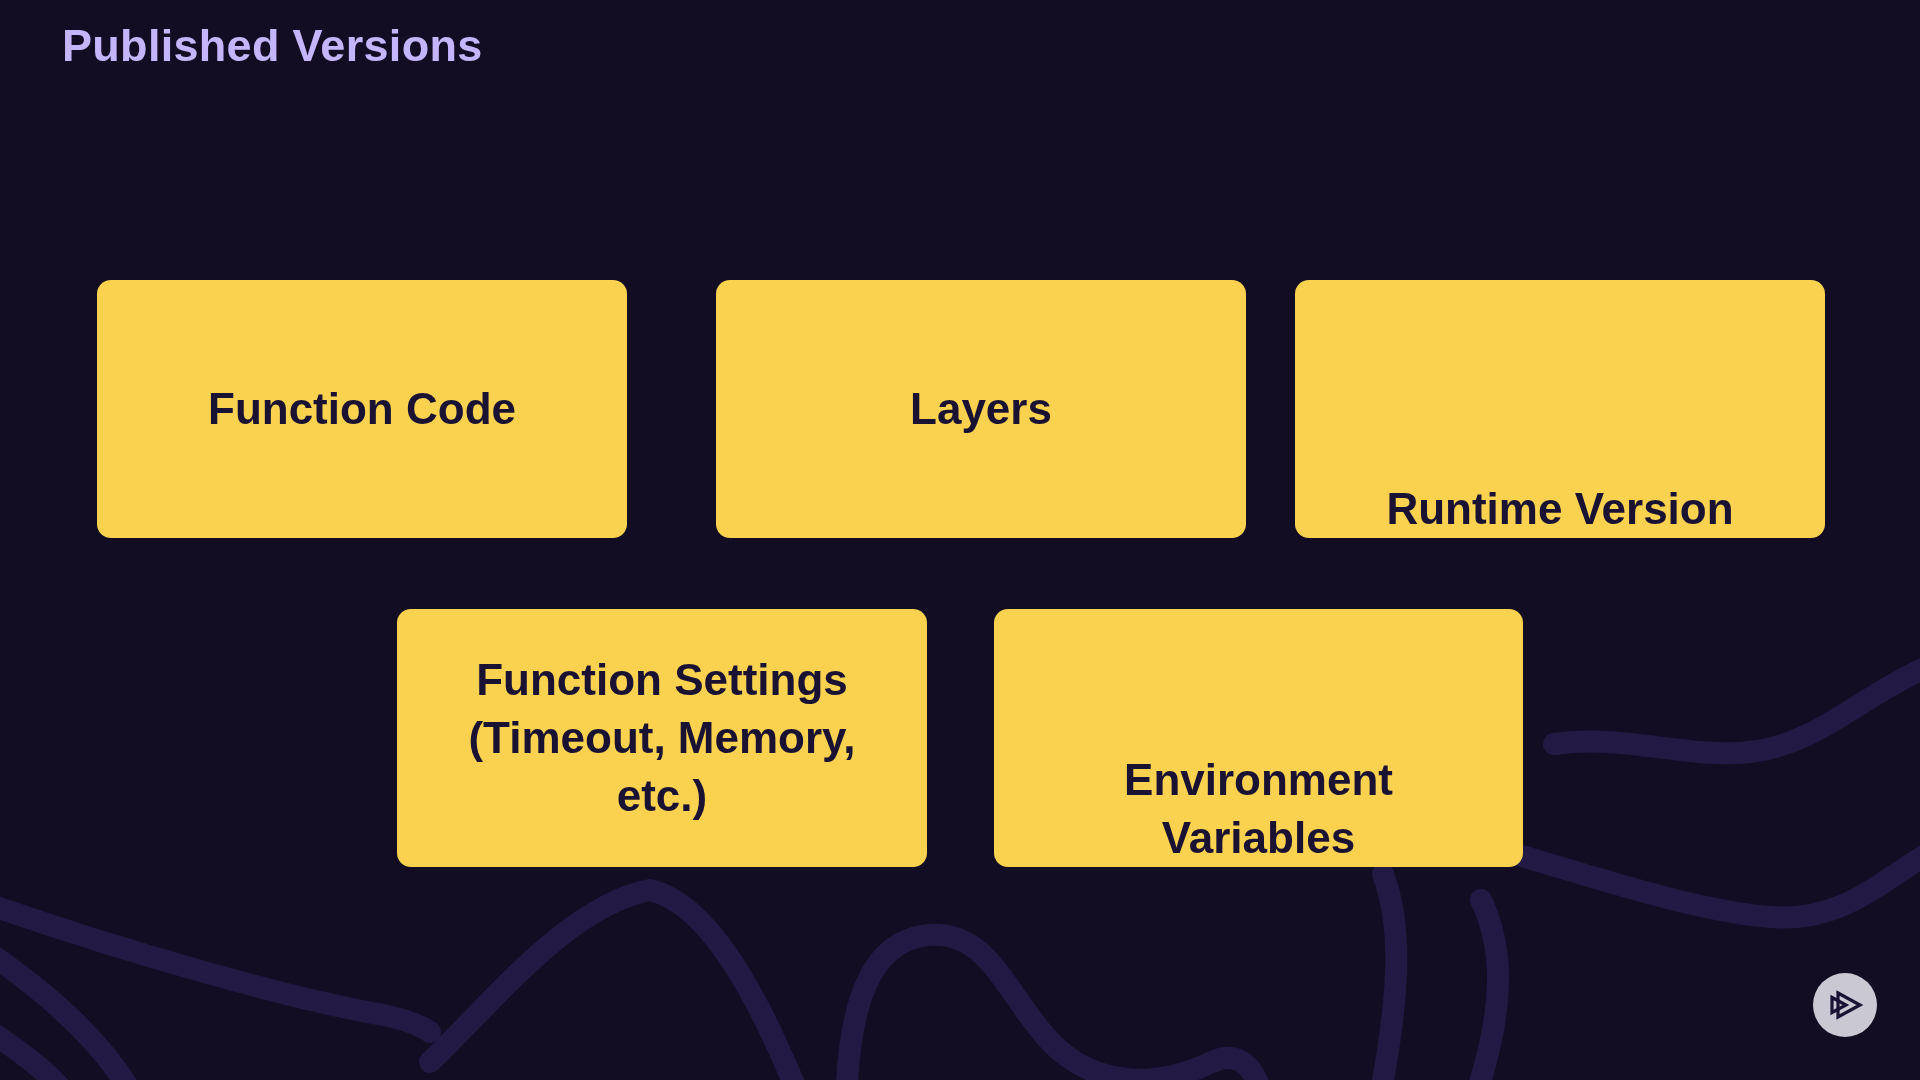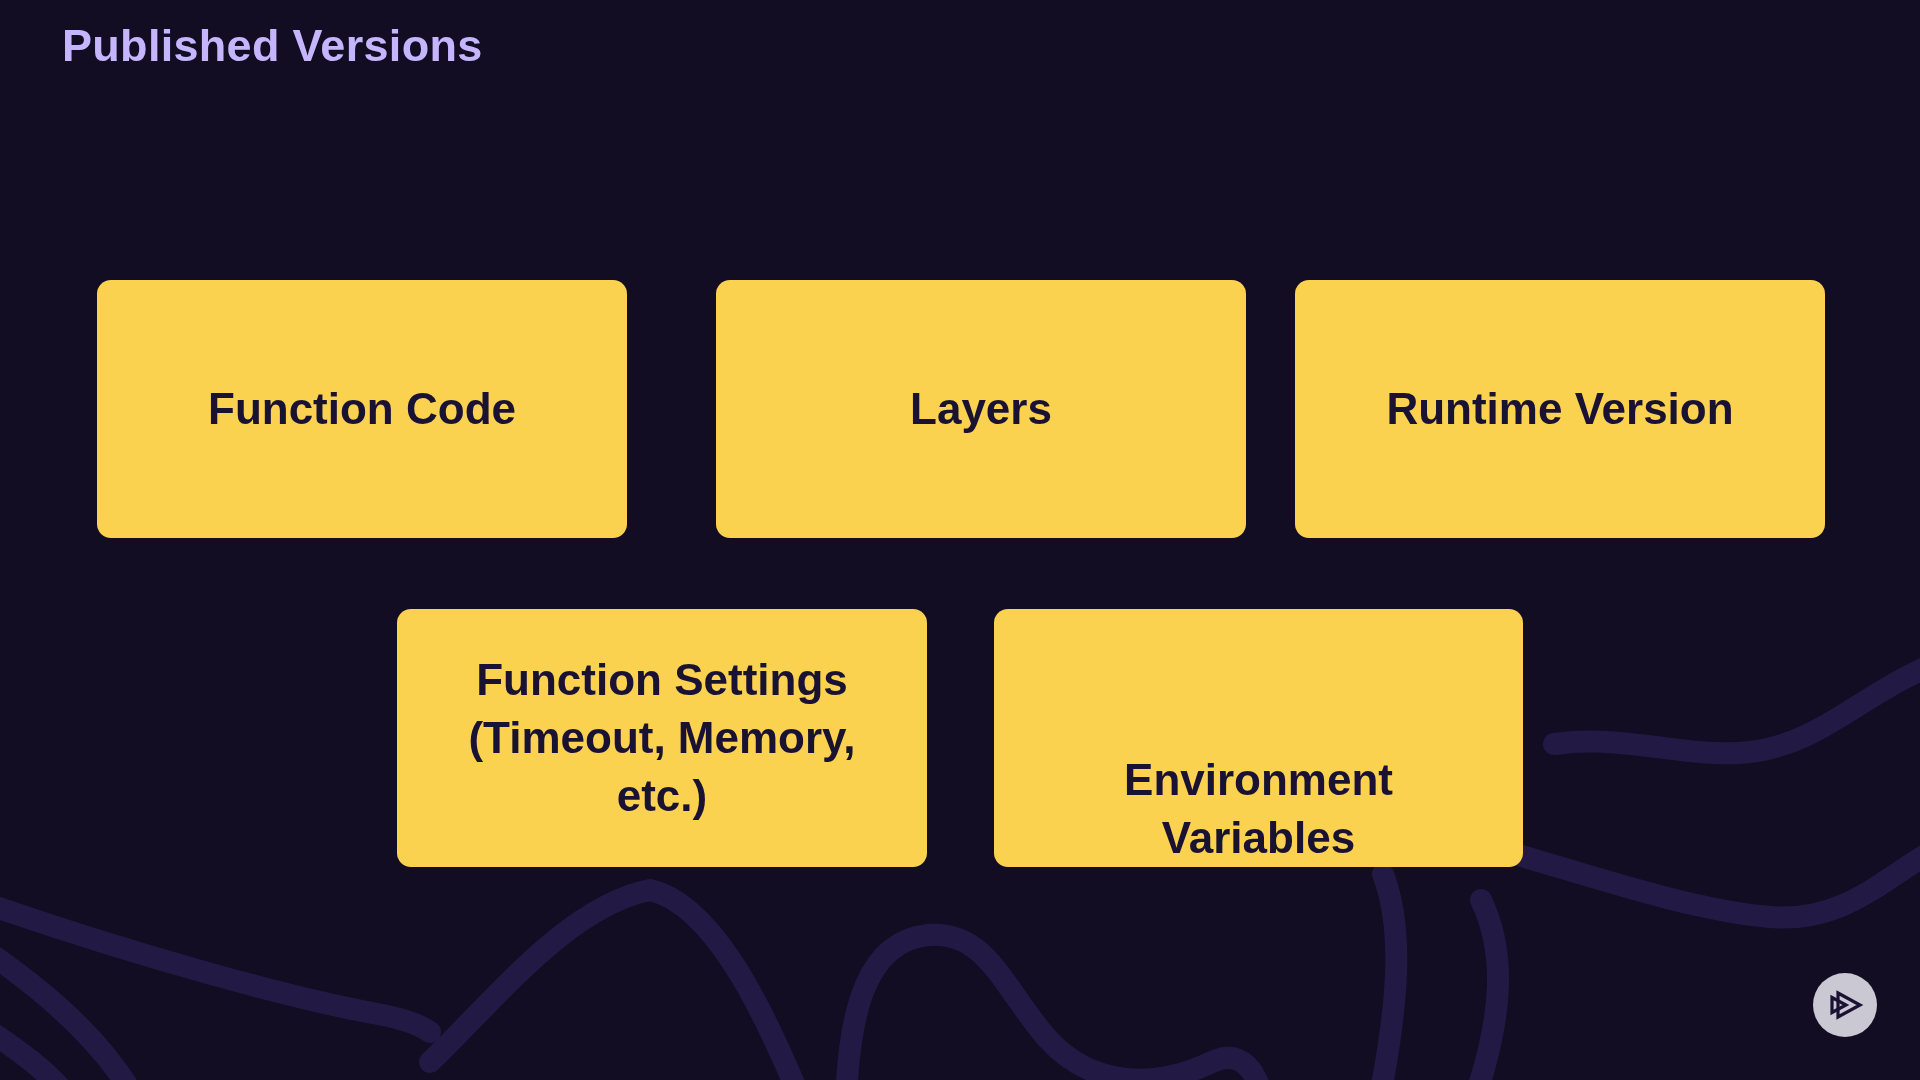--- a/index.html
+++ b/index.html
@@ -51,21 +51,21 @@
   .card-label {
     color: var(--card-text, #1A1233);
     font-size: 44px;
     font-weight: 700;
     line-height: 1.32;
     white-space: pre-line;
     padding: 0 20px;
   }
   #card-function-code        { left: 97px;   top: 280px; width: 530px; }
   #card-layers               { left: 696px;  top: 280px; width: 530px; margin-left: 20px; }
-  #card-runtime-version      { left: 1295px; top: 280px; width: 530px; }
+  #card-runtime-version      { left: 1295px; top: 280px; width: 530px; align-items: flex-end; }
   #card-function-settings    { left: 397px;  top: 609px; width: 530px; }
   #card-environment-variables{ left: 994px;  top: 609px; width: 529px; align-items: flex-end; }
 
   .logo-badge {
     position: absolute;
     left: 1813px;
     top: 973px;
     width: 64px;
     height: 64px;
     border-radius: 50%;

